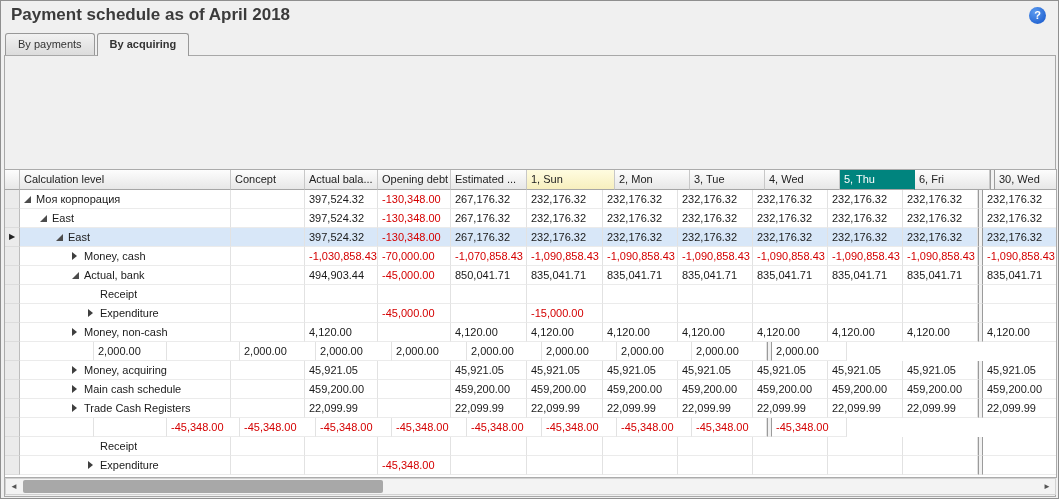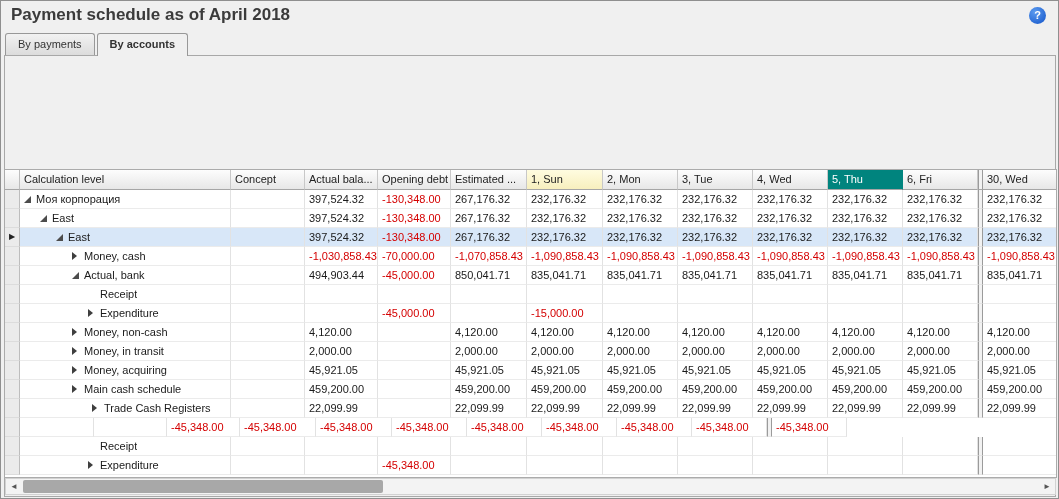--- a/index.html
+++ b/index.html
@@ -94,21 +94,21 @@
 <div class="app">
 
   <span class="title">Payment schedule as of April 2018</span>
   <span class="help">?</span>
 
   <div class="tabstrip">
     <div class="tab">
       <span>By payments</span>
     </div>
     <div class="tab active">
-      <span>By accounts</span>
+      <span>By acquiring</span>
     </div>
   </div>
 
   <div class="panel"></div>
 
   <span class="flabel" style="left:10px;top:62px">Period</span>
   <div class="combo" style="left:46px;top:62px;width:98px">
     <span class="val">Month</span>
     <span class="cbtn"></span>
   </div>
@@ -161,21 +161,21 @@
   </div>
 
   <div class="grid" id="grid">
       <div class="grow hdr">
         <div class="gcell gutter" style="width: 15px;"></div>
         <div class="gcell hcell" style="width: 211px;">Calculation level</div>
         <div class="gcell hcell" style="width: 74px;">Concept</div>
         <div class="gcell hcell" style="width: 73px;">Actual bala...</div>
         <div class="gcell hcell" style="width: 73px; text-align: right;">Opening debt</div>
         <div class="gcell hcell" style="width: 76px;">Estimated ...</div>
-        <div class="gcell hcell weekend" style="width: 76px;">1, Sun</div>
+        <div class="gcell hcell weekend" style="width: 88px;">1, Sun</div>
         <div class="gcell hcell" style="width: 75px;">2, Mon</div>
         <div class="gcell hcell" style="width: 75px;">3, Tue</div>
         <div class="gcell hcell" style="width: 75px;">4, Wed</div>
         <div class="gcell hcell selected" style="width: 75px;">5, Thu</div>
         <div class="gcell hcell" style="width: 75px;">6, Fri</div>
         <div class="gcell split hsplit" style="width: 5px;"></div>
         <div class="gcell hcell" style="width: 75px;">30, Wed</div>
       </div>
       <div class="grow">
         <div class="gcell gutter" style="width: 15px;"></div>
@@ -324,24 +324,20 @@
         <div class="gcell num" style="width: 75px;">4,120.00</div>
         <div class="gcell num" style="width: 75px;">4,120.00</div>
         <div class="gcell num" style="width: 75px;">4,120.00</div>
         <div class="gcell num" style="width: 75px;">4,120.00</div>
         <div class="gcell num" style="width: 75px;">4,120.00</div>
         <div class="gcell split" style="width: 5px;"></div>
         <div class="gcell num" style="width: 75px;">4,120.00</div>
       </div>
       <div class="grow">
         <div class="gcell gutter" style="width: 15px;"></div>
-        <div class="gcell c-label" style="width: 211px; padding-left: 52px;">
-          <div class="exp collapsed"></div>
-          <div class="lbl">Money, in transit</div>
-        </div>
         <div class="gcell num" style="width: 74px;"></div>
         <div class="gcell num" style="width: 73px;">2,000.00</div>
         <div class="gcell num" style="width: 73px;"></div>
         <div class="gcell num" style="width: 76px;">2,000.00</div>
         <div class="gcell num" style="width: 76px;">2,000.00</div>
         <div class="gcell num" style="width: 75px;">2,000.00</div>
         <div class="gcell num" style="width: 75px;">2,000.00</div>
         <div class="gcell num" style="width: 75px;">2,000.00</div>
         <div class="gcell num" style="width: 75px;">2,000.00</div>
         <div class="gcell num" style="width: 75px;">2,000.00</div>
@@ -381,21 +377,21 @@
         <div class="gcell num" style="width: 75px;">459,200.00</div>
         <div class="gcell num" style="width: 75px;">459,200.00</div>
         <div class="gcell num" style="width: 75px;">459,200.00</div>
         <div class="gcell num" style="width: 75px;">459,200.00</div>
         <div class="gcell num" style="width: 75px;">459,200.00</div>
         <div class="gcell split" style="width: 5px;"></div>
         <div class="gcell num" style="width: 75px;">459,200.00</div>
       </div>
       <div class="grow">
         <div class="gcell gutter" style="width: 15px;"></div>
-        <div class="gcell c-label" style="width: 211px; padding-left: 72px;">
+        <div class="gcell c-label" style="width: 211px; padding-left: 52px;">
           <div class="exp collapsed"></div>
           <div class="lbl">Trade Cash Registers</div>
         </div>
         <div class="gcell num" style="width: 74px;"></div>
         <div class="gcell num" style="width: 73px;">22,099.99</div>
         <div class="gcell num" style="width: 73px;"></div>
         <div class="gcell num" style="width: 76px;">22,099.99</div>
         <div class="gcell num" style="width: 76px;">22,099.99</div>
         <div class="gcell num" style="width: 75px;">22,099.99</div>
         <div class="gcell num" style="width: 75px;">22,099.99</div>

